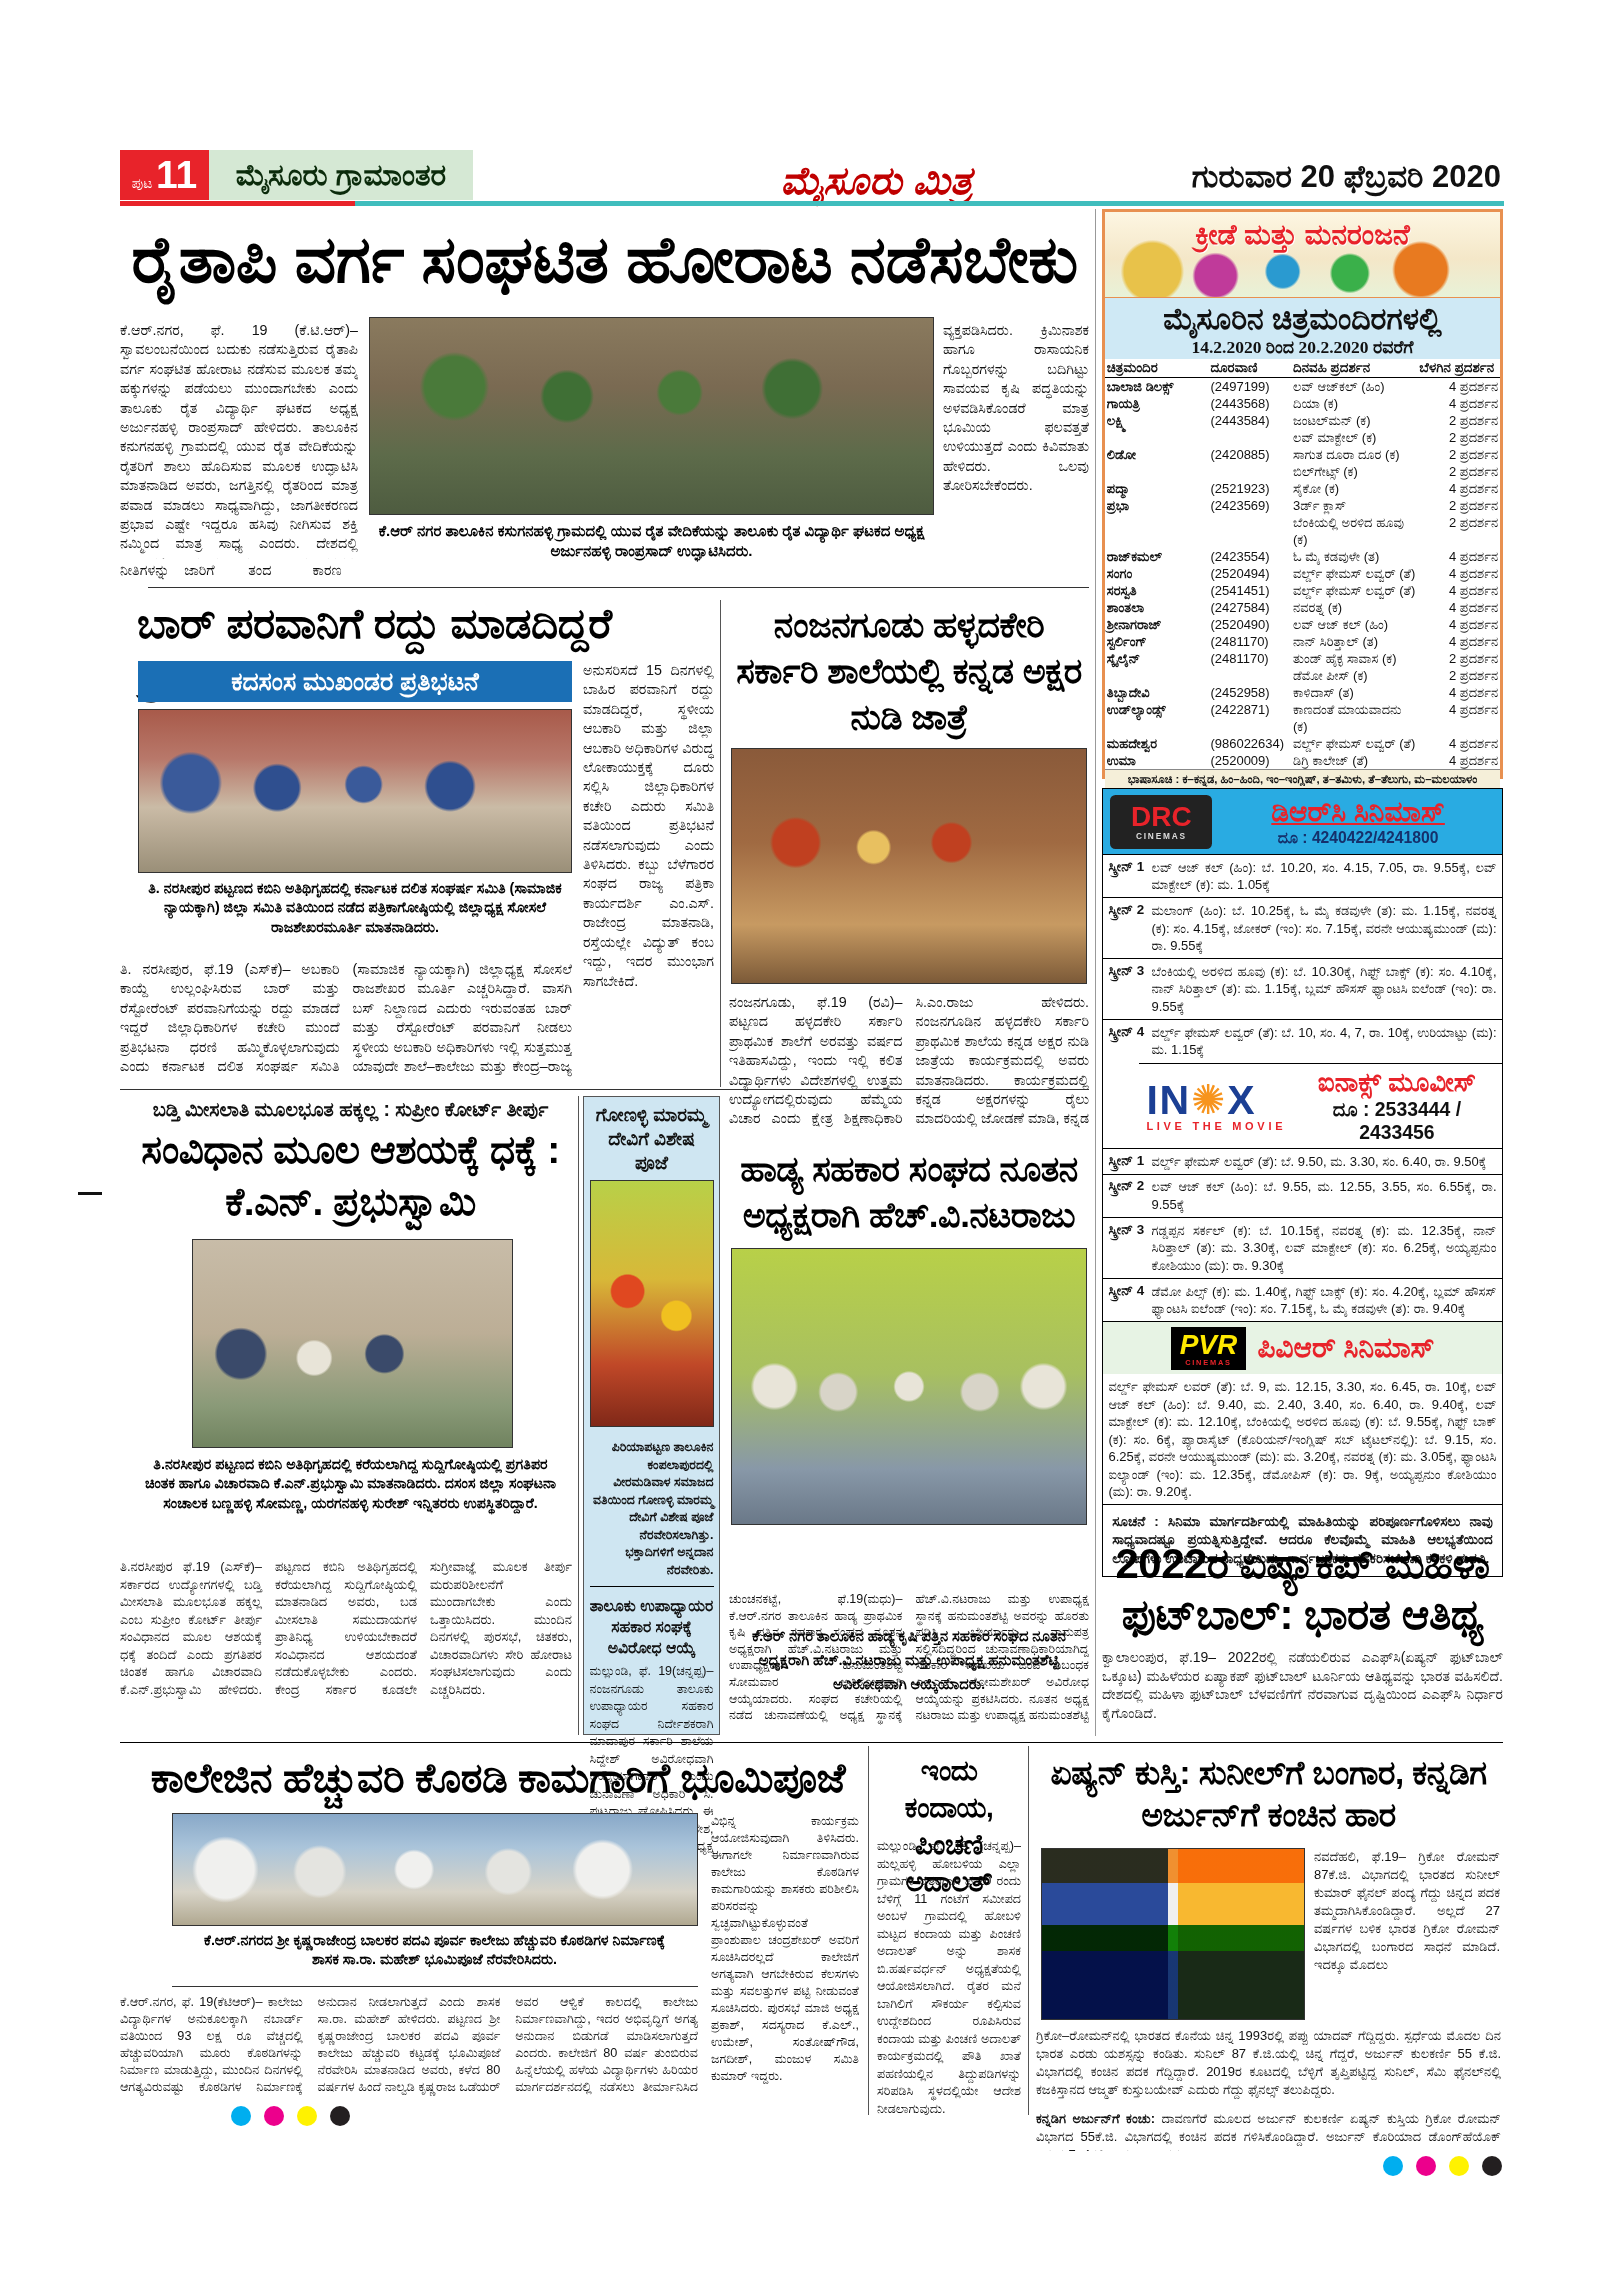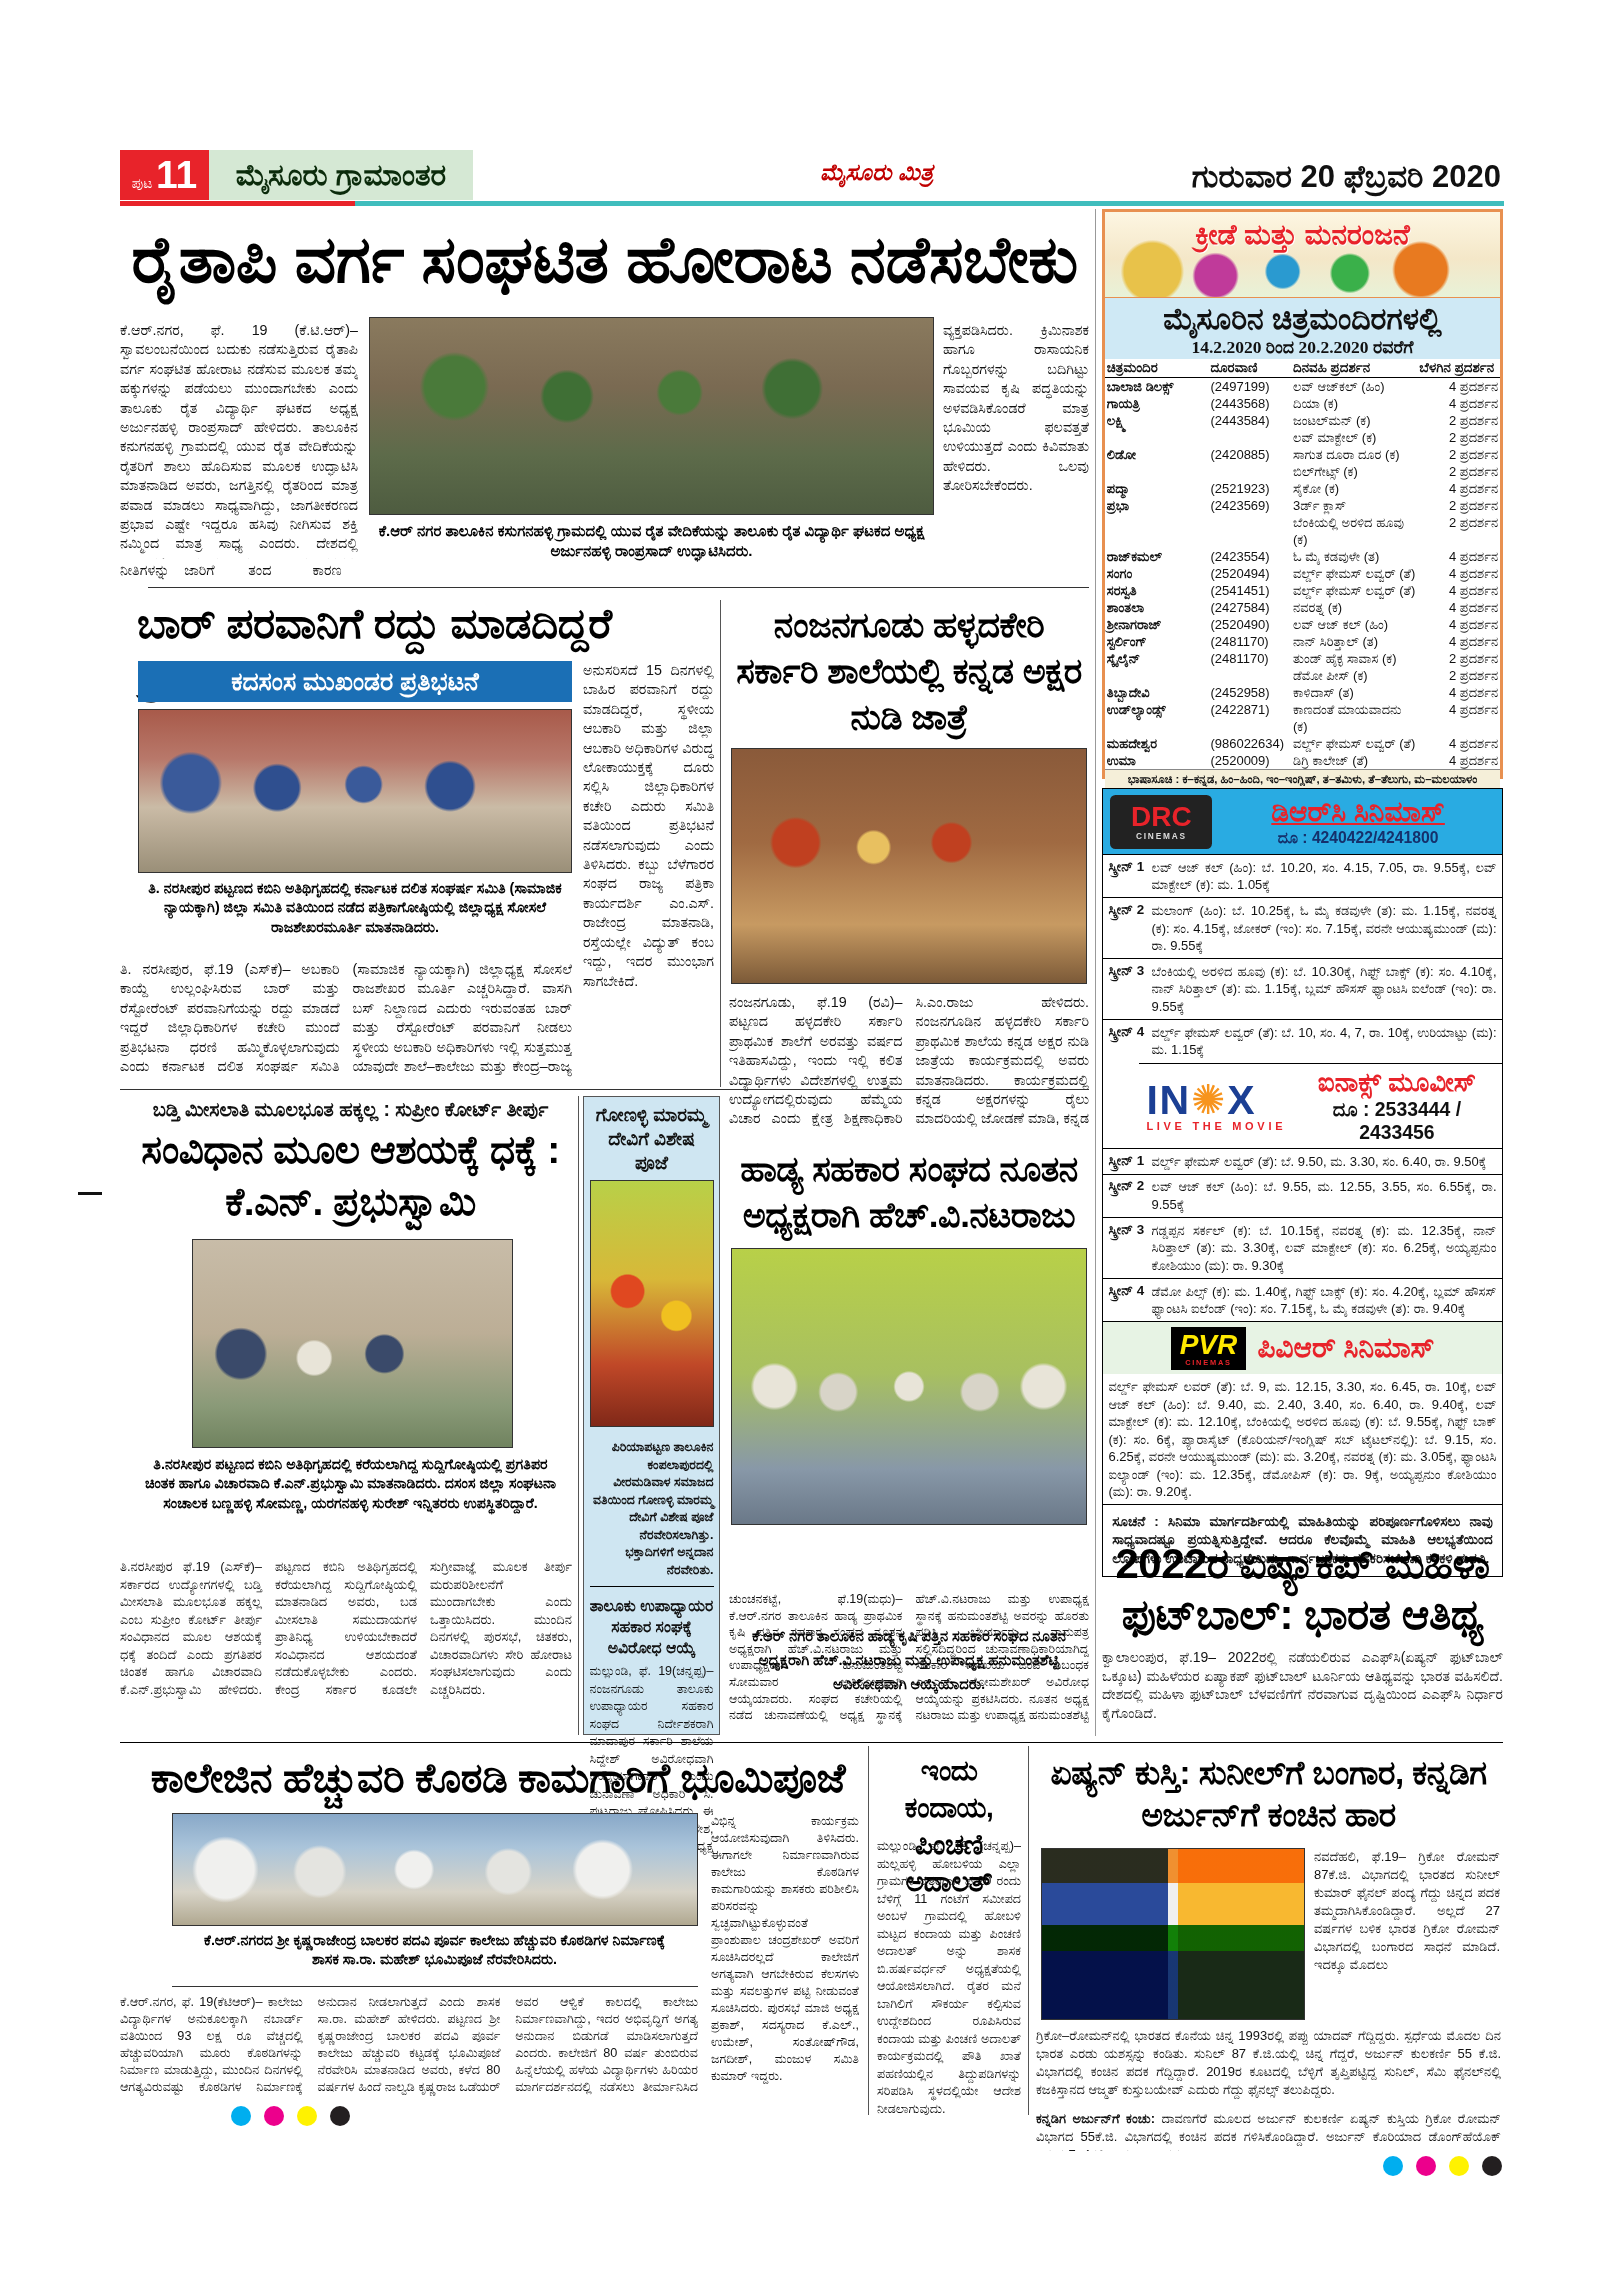--- a/index.html
+++ b/index.html
@@ -72,21 +72,21 @@
 
 <div class="page">
 
   <div class="abs pagebox" style="left:120px;top:150px;width:89px;height:50px;">
     <span style="font-size:14px;">ಪುಟ</span>
     <span style="font-size:39px;font-weight:800;line-height:50px;">11</span>
   </div>
   <div class="abs sectionbox" style="left:209px;top:150px;width:264px;height:50px;">
     <span style="font-size:29.5px;font-weight:800;">ಮೈಸೂರು ಗ್ರಾಮಾಂತರ</span>
   </div>
-  <div class="abs masthead" style="left:729px;top:159px;width:295px;font-size:23px;text-align:center;">ಮೈಸೂರು ಮಿತ್ರ</div>
+  <div class="abs masthead" style="left:729px;top:159px;width:295px;font-size:39px;text-align:center;">ಮೈಸೂರು ಮಿತ್ರ</div>
   <div class="abs b" style="right:118px;top:159px;font-size:31px;">ಗುರುವಾರ 20 ಫೆಬ್ರವರಿ 2020</div>
   <div class="abs" style="left:120px;top:201px;width:235px;height:4.6px;background:#e8232a;"></div>
   <div class="abs" style="left:355px;top:201px;width:1149px;height:4.6px;background:#3fbdbd;"></div>
 
   <div class="abs headline ctr" style="left:120px;top:214px;width:969px;font-size:65px;line-height:92px;">ರೈತಾಪಿ ವರ್ಗ ಸಂಘಟಿತ ಹೋರಾಟ ನಡೆಸಬೇಕು</div>
 
   <div class="abs kn just" style="left:120px;top:321px;width:238px;height:238px;overflow:hidden;">ಕೆ.ಆರ್.ನಗರ, ಫೆ. 19 (ಕೆ.ಟಿ.ಆರ್)– ಸ್ವಾವಲಂಬನೆಯಿಂದ ಬದುಕು ನಡೆಸುತ್ತಿರುವ ರೈತಾಪಿ ವರ್ಗ ಸಂಘಟಿತ ಹೋರಾಟ ನಡೆಸುವ ಮೂಲಕ ತಮ್ಮ ಹಕ್ಕುಗಳನ್ನು ಪಡೆಯಲು ಮುಂದಾಗಬೇಕು ಎಂದು ತಾಲೂಕು ರೈತ ವಿದ್ಯಾರ್ಥಿ ಘಟಕದ ಅಧ್ಯಕ್ಷ ಅರ್ಜುನಹಳ್ಳಿ ರಾಂಪ್ರಸಾದ್ ಹೇಳಿದರು. ತಾಲೂಕಿನ ಕನುಗನಹಳ್ಳಿ ಗ್ರಾಮದಲ್ಲಿ ಯುವ ರೈತ ವೇದಿಕೆಯನ್ನು ರೈತರಿಗೆ ಶಾಲು ಹೊದಿಸುವ ಮೂಲಕ ಉದ್ಘಾಟಿಸಿ ಮಾತನಾಡಿದ ಅವರು, ಜಗತ್ತಿನಲ್ಲಿ ರೈತರಿಂದ ಮಾತ್ರ ಪವಾಡ ಮಾಡಲು ಸಾಧ್ಯವಾಗಿದ್ದು, ಜಾಗತೀಕರಣದ ಪ್ರಭಾವ ಎಷ್ಟೇ ಇದ್ದರೂ ಹಸಿವು ನೀಗಿಸುವ ಶಕ್ತಿ ನಮ್ಮಿಂದ ಮಾತ್ರ ಸಾಧ್ಯ ಎಂದರು. ದೇಶದಲ್ಲಿ ಅಧಿಕಾರಕ್ಕೆ ಬಂದ ಹಲವಾರು ರಾಜಕೀಯ ಪಕ್ಷಗಳು ತಮಗಿರುವ ನಿಲುವುಗಳನ್ನು ಜಾರಿಗೆ ತಂದವು.</div>
   <div class="abs photo" style="left:369px;top:317px;width:565px;height:198px;background:
          radial-gradient(circle at 15% 35%, #4a7a3a 0 6%, transparent 7%),
          radial-gradient(circle at 35% 40%, #3f6f35 0 6%, transparent 7%),

